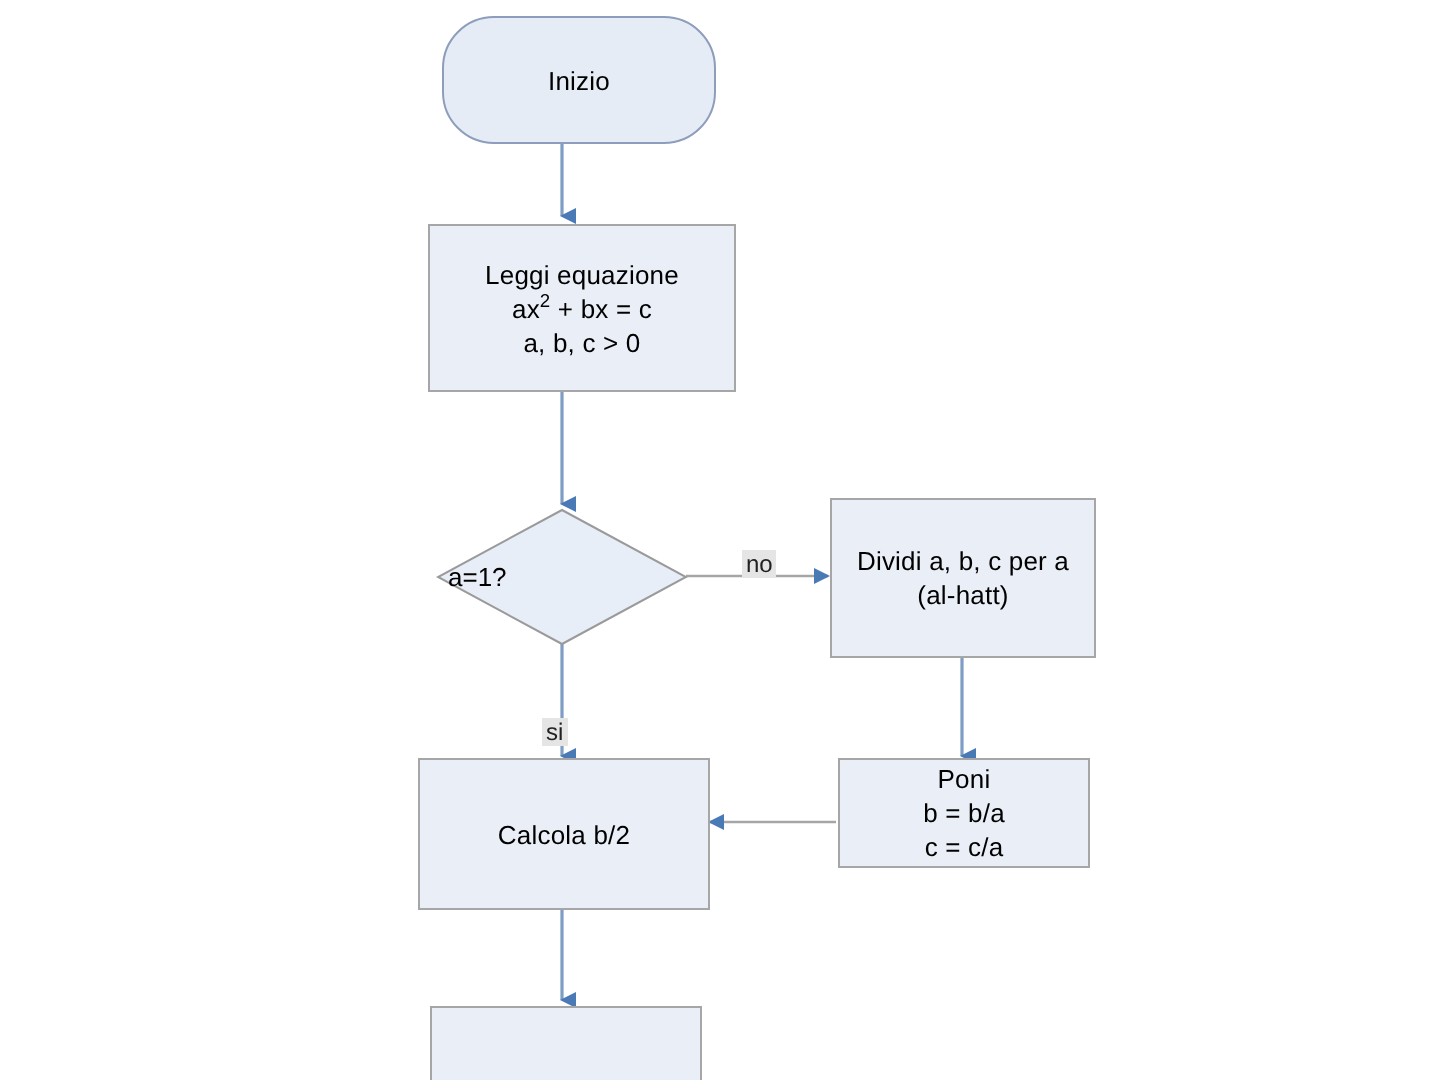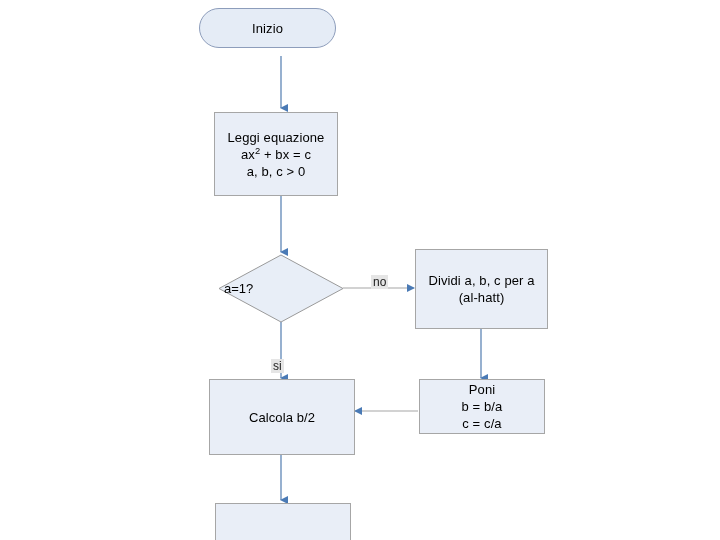--- a/index.html
+++ b/index.html
@@ -123,25 +123,25 @@
 
   <g>
     <line x1="418" y1="411" x2="355" y2="411" stroke="#a6a6a6" stroke-width="1.2" marker-end="url(#arrow-blue-left)"></line>
   </g>
 
   <g>
     <line x1="281" y1="455" x2="281" y2="500" stroke="#7d9dc4" stroke-width="1.6" marker-end="url(#arrow-blue-down)"></line>
   </g>
 </svg>
 
-<div class="node node-terminator" style="left:199px; top:8px; width:137px; height:40px;">
+<div class="node node-terminator" style="left:221px; top:8px; width:137px; height:64px;">
   <span class="node-text">Inizio</span>
 </div>
 
-<div class="node node-process" style="left:214px; top:112px; width:124px; height:84px;">
+<div class="node node-process" style="left:214px; top:112px; width:154px; height:84px;">
   <span class="node-text"><span>Leggi equazione</span><br><span>ax</span><sup>2</sup><span> + bx = c</span><br><span>a, b, c &gt; 0</span></span>
 </div>
 
 <div class="node-decision" style="left:218px; top:254px; width:126px; height:69px;">
   <svg class="diamond-svg" width="126" height="69" viewBox="0 0 126 69" xmlns="http://www.w3.org/2000/svg">
     <polygon points="63,1 125,34.5 63,68 1,34.5" fill="#e8eef7" stroke="#9a9a9a" stroke-width="1"></polygon>
   </svg>
   <span class="node-text">a=1?</span>
 </div>
 

